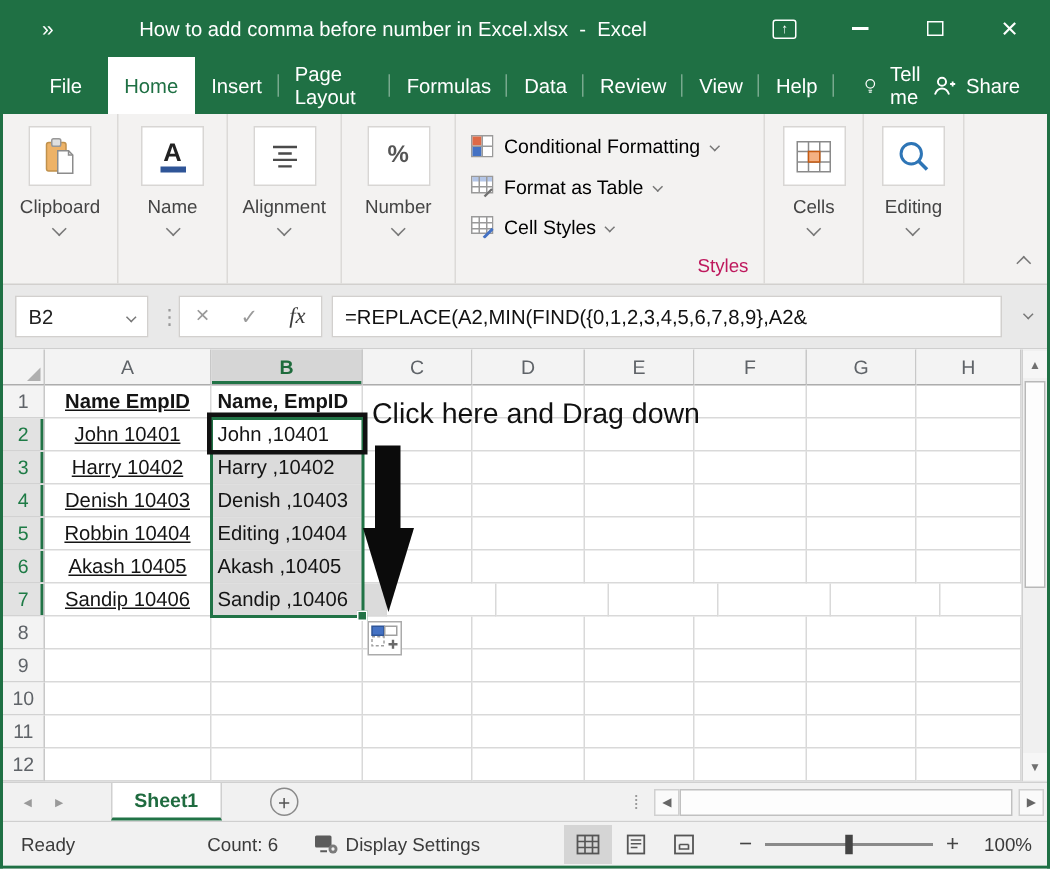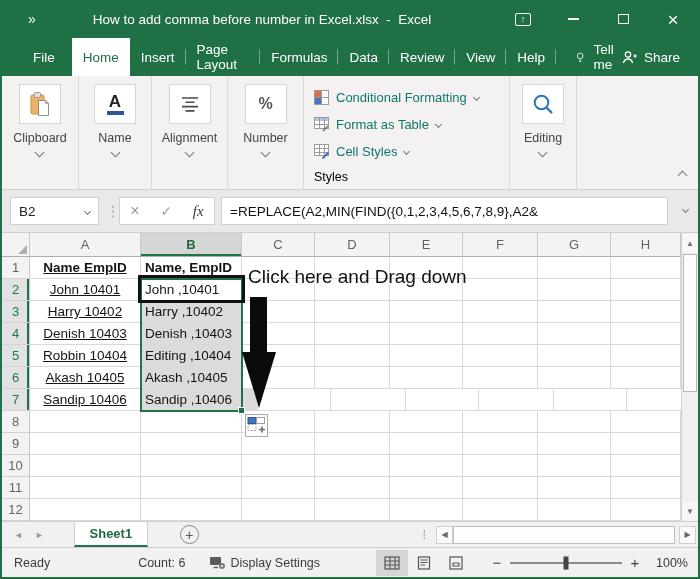--- a/index.html
+++ b/index.html
@@ -33,22 +33,22 @@
   .g-clipboard{ width:77px; } .g-font{ width:73px; } .g-align{ width:76px; } .g-number{ width:76px; }
   .g-styles{ width:206px; align-items:stretch; padding:8px 0 0 10px; }
   .g-cells{ width:66px; } .g-editing{ width:67px; }
   .gbtn{ width:42px; height:40px; background:#fff; border:1px solid #D8D6D4; display:flex; align-items:center; justify-content:center; }
   .glabel{ margin-top:7px; font-size:12.5px; color:#444; }
   .gfoot{ display:flex; flex-direction:column; align-items:center; cursor:default; }
   .chev{ display:inline-block; width:7px; height:7px; border-right:1.5px solid #777; border-bottom:1.5px solid #777; transform:rotate(45deg); }
   .chev.sm{ width:5px; height:5px; }
   .chev.up{ transform:rotate(-135deg); }
   .gchev{ margin-top:4px; }
-  .srow{ display:flex; align-items:center; gap:7px; height:27px; font-size:13px; color:#0f766e; cursor:default; }
-  .gcaption{ text-align:left; font-size:12.5px; color:#000000; margin-top:5px; padding-right:10px; }
+  .srow{ display:flex; align-items:center; gap:7px; height:27px; font-size:13px; color:#000000; cursor:default; }
+  .gcaption{ text-align:right; font-size:12.5px; color:#be185d; margin-top:5px; padding-right:10px; }
   .ribbon-collapse{ position:absolute; right:12px; bottom:10px; }
   .font-a{ display:flex; flex-direction:column; align-items:center; }
   .font-a b{ font-size:17px; color:#222; line-height:1; }
   .font-a i{ width:17px; height:4px; background:#2F5597; margin-top:1px; }
   .pct{ font-size:16px; font-weight:600; color:#555; }
   
   .fbar{ position:relative; height:43px; background:#E9E9E9; border-bottom:1px solid #CFCFCF; }
   .namebox{ position:absolute; left:8px; top:7px; width:89px; height:28px; background:#fff; border:1px solid #D2D0CE; display:flex; align-items:center; font-size:13.5px; color:#222; padding-left:8px; }
   .namebox .chev{ margin-left:auto; margin-right:8px; }
   .fdots{ position:absolute; left:104px; top:13px; color:#999; font-size:14px; }
@@ -239,20 +239,33 @@
           <rect x=".5" y=".5" width="14" height="11" fill="#fff" stroke="#9a9a9a"></rect>
           <path d="M.5 4.5h14M.5 8.5h14M5.5 .5v11M10.5 .5v11" stroke="#9a9a9a" fill="none"></path>
           <path d="M8.5 14.5l6-6" stroke="#4472C4" stroke-width="2"></path>
         </svg>
         <span>Cell Styles</span>
         <span class="chev sm"></span>
       </div>
       <div class="gcaption">Styles</div>
     </div>
 
+    <div class="rgroup g-cells">
+      <div class="gbtn">
+        <svg width="25" height="23" viewBox="0 0 25 23">
+          <rect x="1.5" y="1.5" width="22" height="20" fill="#fff" stroke="#8a8a8a"></rect>
+          <path d="M1.5 8h22M1.5 15h22M9 1.5v20M16.5 1.5v20" stroke="#8a8a8a" fill="none"></path>
+          <rect x="9" y="8" width="7.5" height="7" fill="#F4B183" stroke="#C55A11"></rect>
+        </svg>
+      </div>
+      <div class="gfoot">
+        <span class="glabel">Cells</span>
+        <span class="chev gchev"></span>
+      </div>
+    </div>
 
     <div class="rgroup g-editing">
       <div class="gbtn">
         <svg width="24" height="24" viewBox="0 0 24 24">
           <circle cx="10.5" cy="10.5" r="6.8" fill="none" stroke="#2E75B6" stroke-width="2"></circle>
           <path d="M15.5 15.5L21 21" stroke="#2E75B6" stroke-width="2.4"></path>
         </svg>
       </div>
       <div class="gfoot">
         <span class="glabel">Editing</span>

